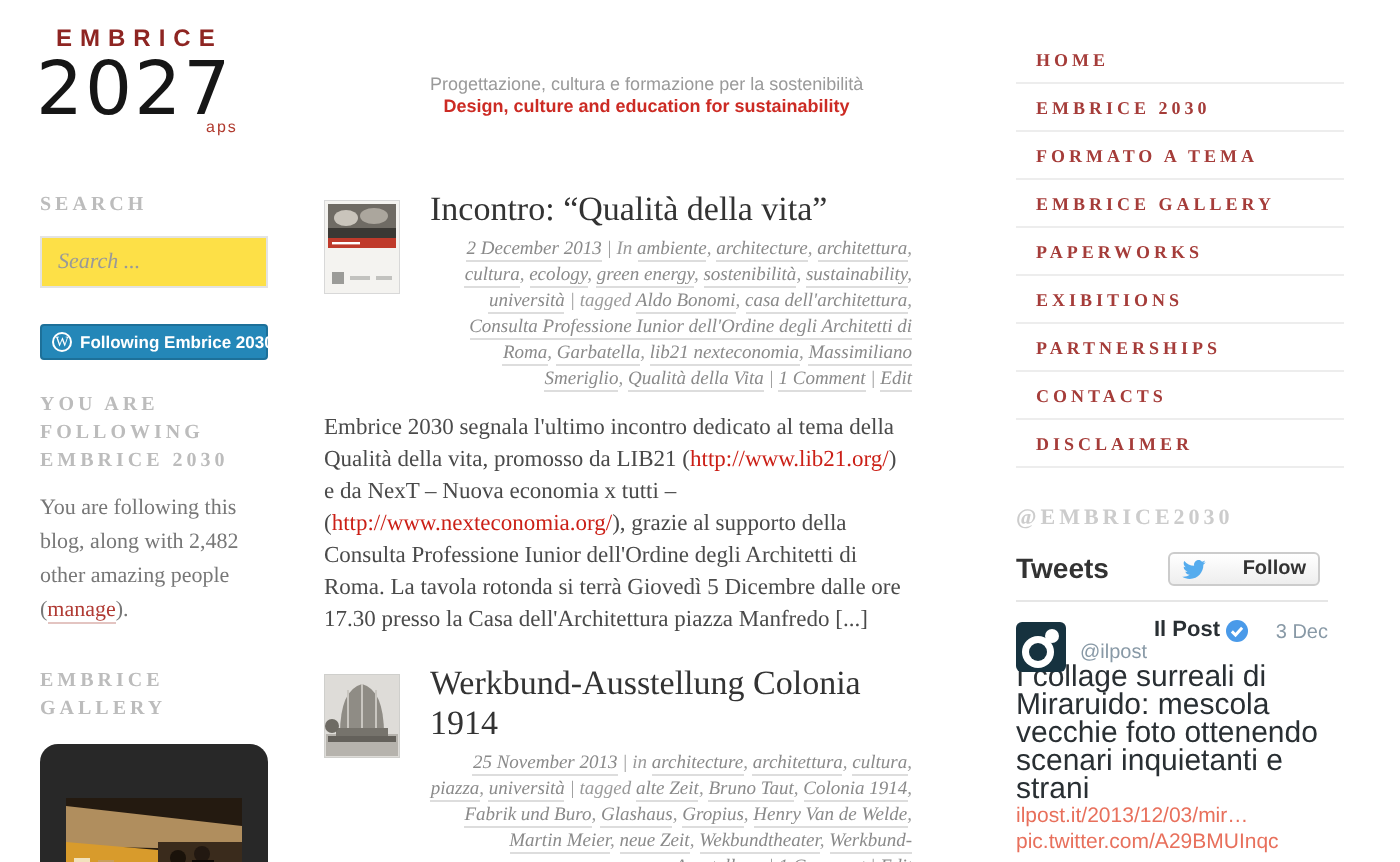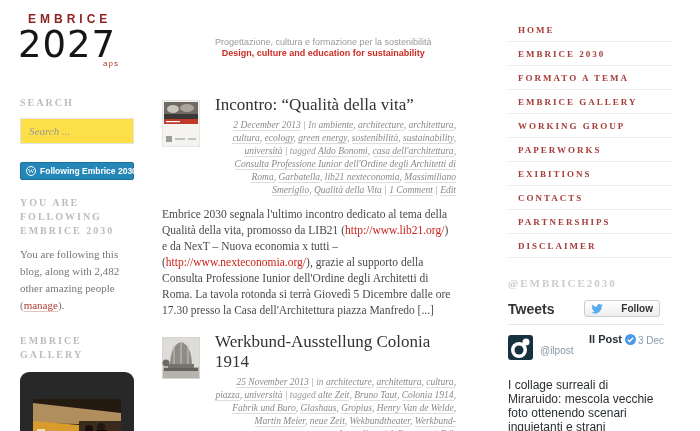--- a/index.html
+++ b/index.html
@@ -48,25 +48,25 @@
   .handle-h { margin-top:18px; font-size:11px; letter-spacing:2px; color:#ccc; }
 
   .tw { margin-top:10px; width:156px; font-family:Liberation Sans, sans-serif; }
   .tw-head { position:relative; height:22px; }
   .tw-title { font-size:14px; font-weight:bold; color:#333; }
   .tw-follow { position:absolute; right:4px; top:0; height:17px; padding:0 6px; background:linear-gradient(#fff,#eee); border:1px solid #ccc; border-radius:3px; display:flex; align-items:center; gap:18px; cursor:pointer; }
   .tw-follow span { font-size:10px; font-weight:bold; color:#333; }
   .tw-sep { border-top:1px solid #e6e6e6; margin:2px 0 8px; }
   .tweet { position:relative; }
   .tw-avatar { position:absolute; left:0; top:2px; width:25px; height:25px; border-radius:3px; overflow:hidden; cursor:pointer; }
-  .tw-name-row { margin-left:44px; display:flex; align-items:center; gap:3px;padding-left:37px; }
+  .tw-name-row { margin-left:32px; display:flex; align-items:center; gap:3px;padding-left:37px; }
   .tw-name { font-size:11px; font-weight:bold; color:#292f33; cursor:pointer; }
   .tw-handle { margin-left:32px; font-size:10px; color:#8899a6; cursor:pointer; }
   .tw-time { position:absolute; right:0; top:2px; font-size:10px; color:#8899a6; }
-  .tw-text { margin-top:22px; font-size:12px; line-height:14px; color:#292f33; }
+  .tw-text { margin-top:0; font-size:15px; line-height:14px; color:#292f33; }
   .tw-link { display:block; font-size:10.5px; line-height:13px; color:#e8705c; cursor:pointer; }
 </style>
 </head>
 <body>
 
 <div class="page">
 
   <div class="logo">
     <span class="logo-brand">EMBRICE</span>
     <span class="logo-year"><span>2027</span><span class="logo-badge">aps</span></span>
@@ -172,25 +172,24 @@
       </div>
     </div>
 
   </div>
 
   <div class="rsb">
     <div class="menu-item">HOME</div>
     <div class="menu-item">EMBRICE 2030</div>
     <div class="menu-item">FORMATO A TEMA</div>
     <div class="menu-item">EMBRICE GALLERY</div>
-    <div class="menu-item">WORKING GROUP</div>
     <div class="menu-item">PAPERWORKS</div>
     <div class="menu-item">EXIBITIONS</div>
+    <div class="menu-item">PARTNERSHIPS</div>
     <div class="menu-item">CONTACTS</div>
-    <div class="menu-item">PARTNERSHIPS</div>
     <div class="menu-item">DISCLAIMER</div>
 
     <div class="widget-heading handle-h">@EMBRICE2030</div>
 
     <div class="tw">
       <div class="tw-head">
         <span class="tw-title">Tweets</span>
         <div class="tw-follow">
           <svg width="12" height="10" viewBox="0 0 14 12">
             <path fill="#55acee" d="M14 1.4c-.5.2-1 .4-1.6.5.6-.4 1-.9 1.2-1.6-.5.3-1.1.6-1.8.7C11.3.4 10.6 0 9.8 0 8.2 0 7 1.3 7 2.9c0 .2 0 .4.1.6C4.7 3.4 2.6 2.3 1.2.6.9 1 .8 1.5.8 2c0 1 .5 1.9 1.3 2.4-.5 0-.9-.1-1.3-.3v0c0 1.4 1 2.6 2.3 2.8-.2.1-.5.1-.8.1-.2 0-.4 0-.6-.1.4 1.2 1.5 2 2.7 2-1 .8-2.2 1.2-3.6 1.2H0c1.3.8 2.8 1.3 4.4 1.3 5.3 0 8.2-4.4 8.2-8.2v-.4c.6-.4 1.1-.9 1.4-1.4z"></path>

